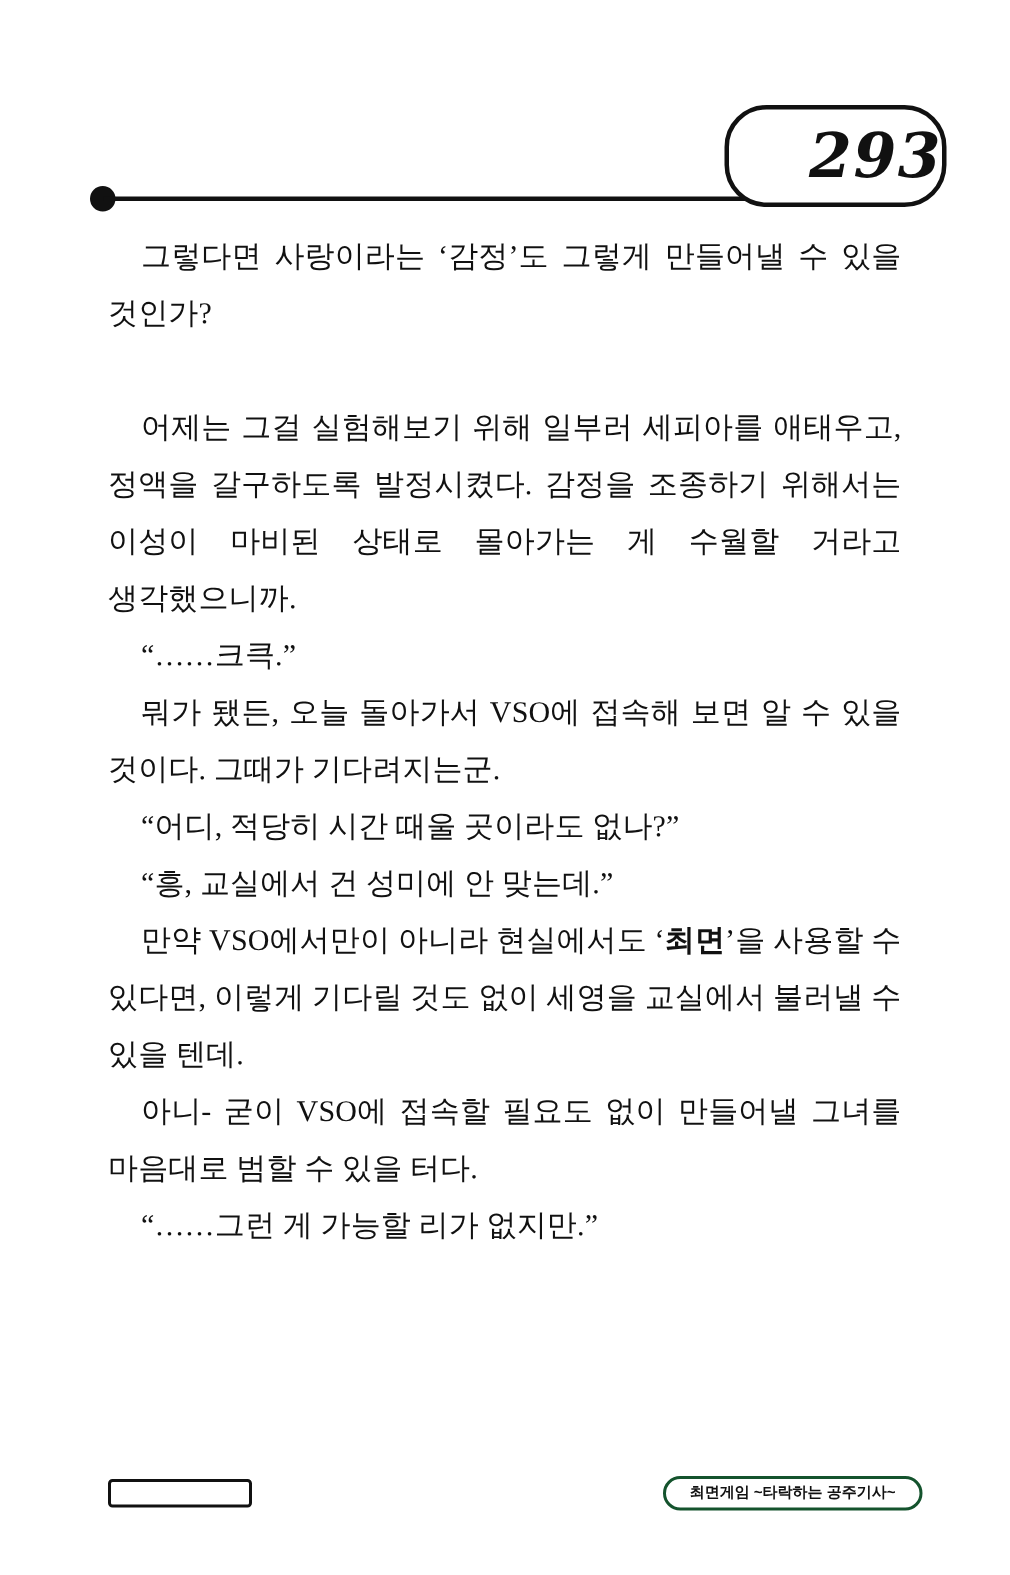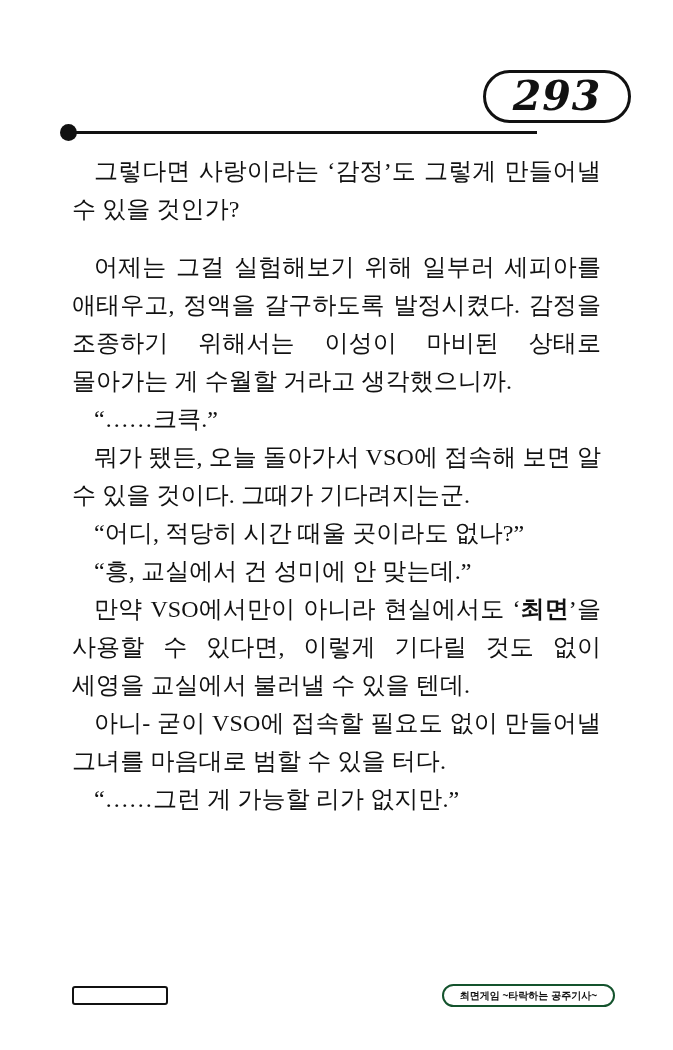--- a/index.html
+++ b/index.html
@@ -29,27 +29,27 @@
     right: 36px;
     top: 70px;
     height: 75px;
   }
 
   .page-number-bubble {
     position: absolute;
     right: 6px;
     top: 0;
     width: 148px;
-    height: 53px;
+    height: 68px;
     border: 3px solid #111;
     border-radius: 28px;
     background: #fff;
     display: flex;
     align-items: center;
-    justify-content: center;
+    justify-content: flex-end;
     box-sizing: border-box;
   }
   .page-number {
     font-family: "DejaVu Serif", serif;
     font-style: italic;
     font-weight: 700;
     font-size: 41px;
     letter-spacing: 1px;
     line-height: 1;
     color: #111;
@@ -76,33 +76,33 @@
   
   .body-text {
     position: absolute;
     left: 72px;
     right: 72px;
     top: 152px;
   }
 
   .para {
     margin: 0;
-    font-size: 24px;
+    font-size: 20px;
     line-height: 38px;
     text-align: justify;
     text-justify: inter-character;
     word-break: keep-all;
     letter-spacing: 0.1px;
     color: #111;
   }
   .para.indent {
     text-indent: 22px;
   }
   .para.gap-lead {
-    margin-top: 20px;
+    margin-top: 38px;
   }
   .para b {
     font-weight: 700;
   }
 
   
   .footer {
     position: absolute;
     left: 72px;
     right: 36px;

